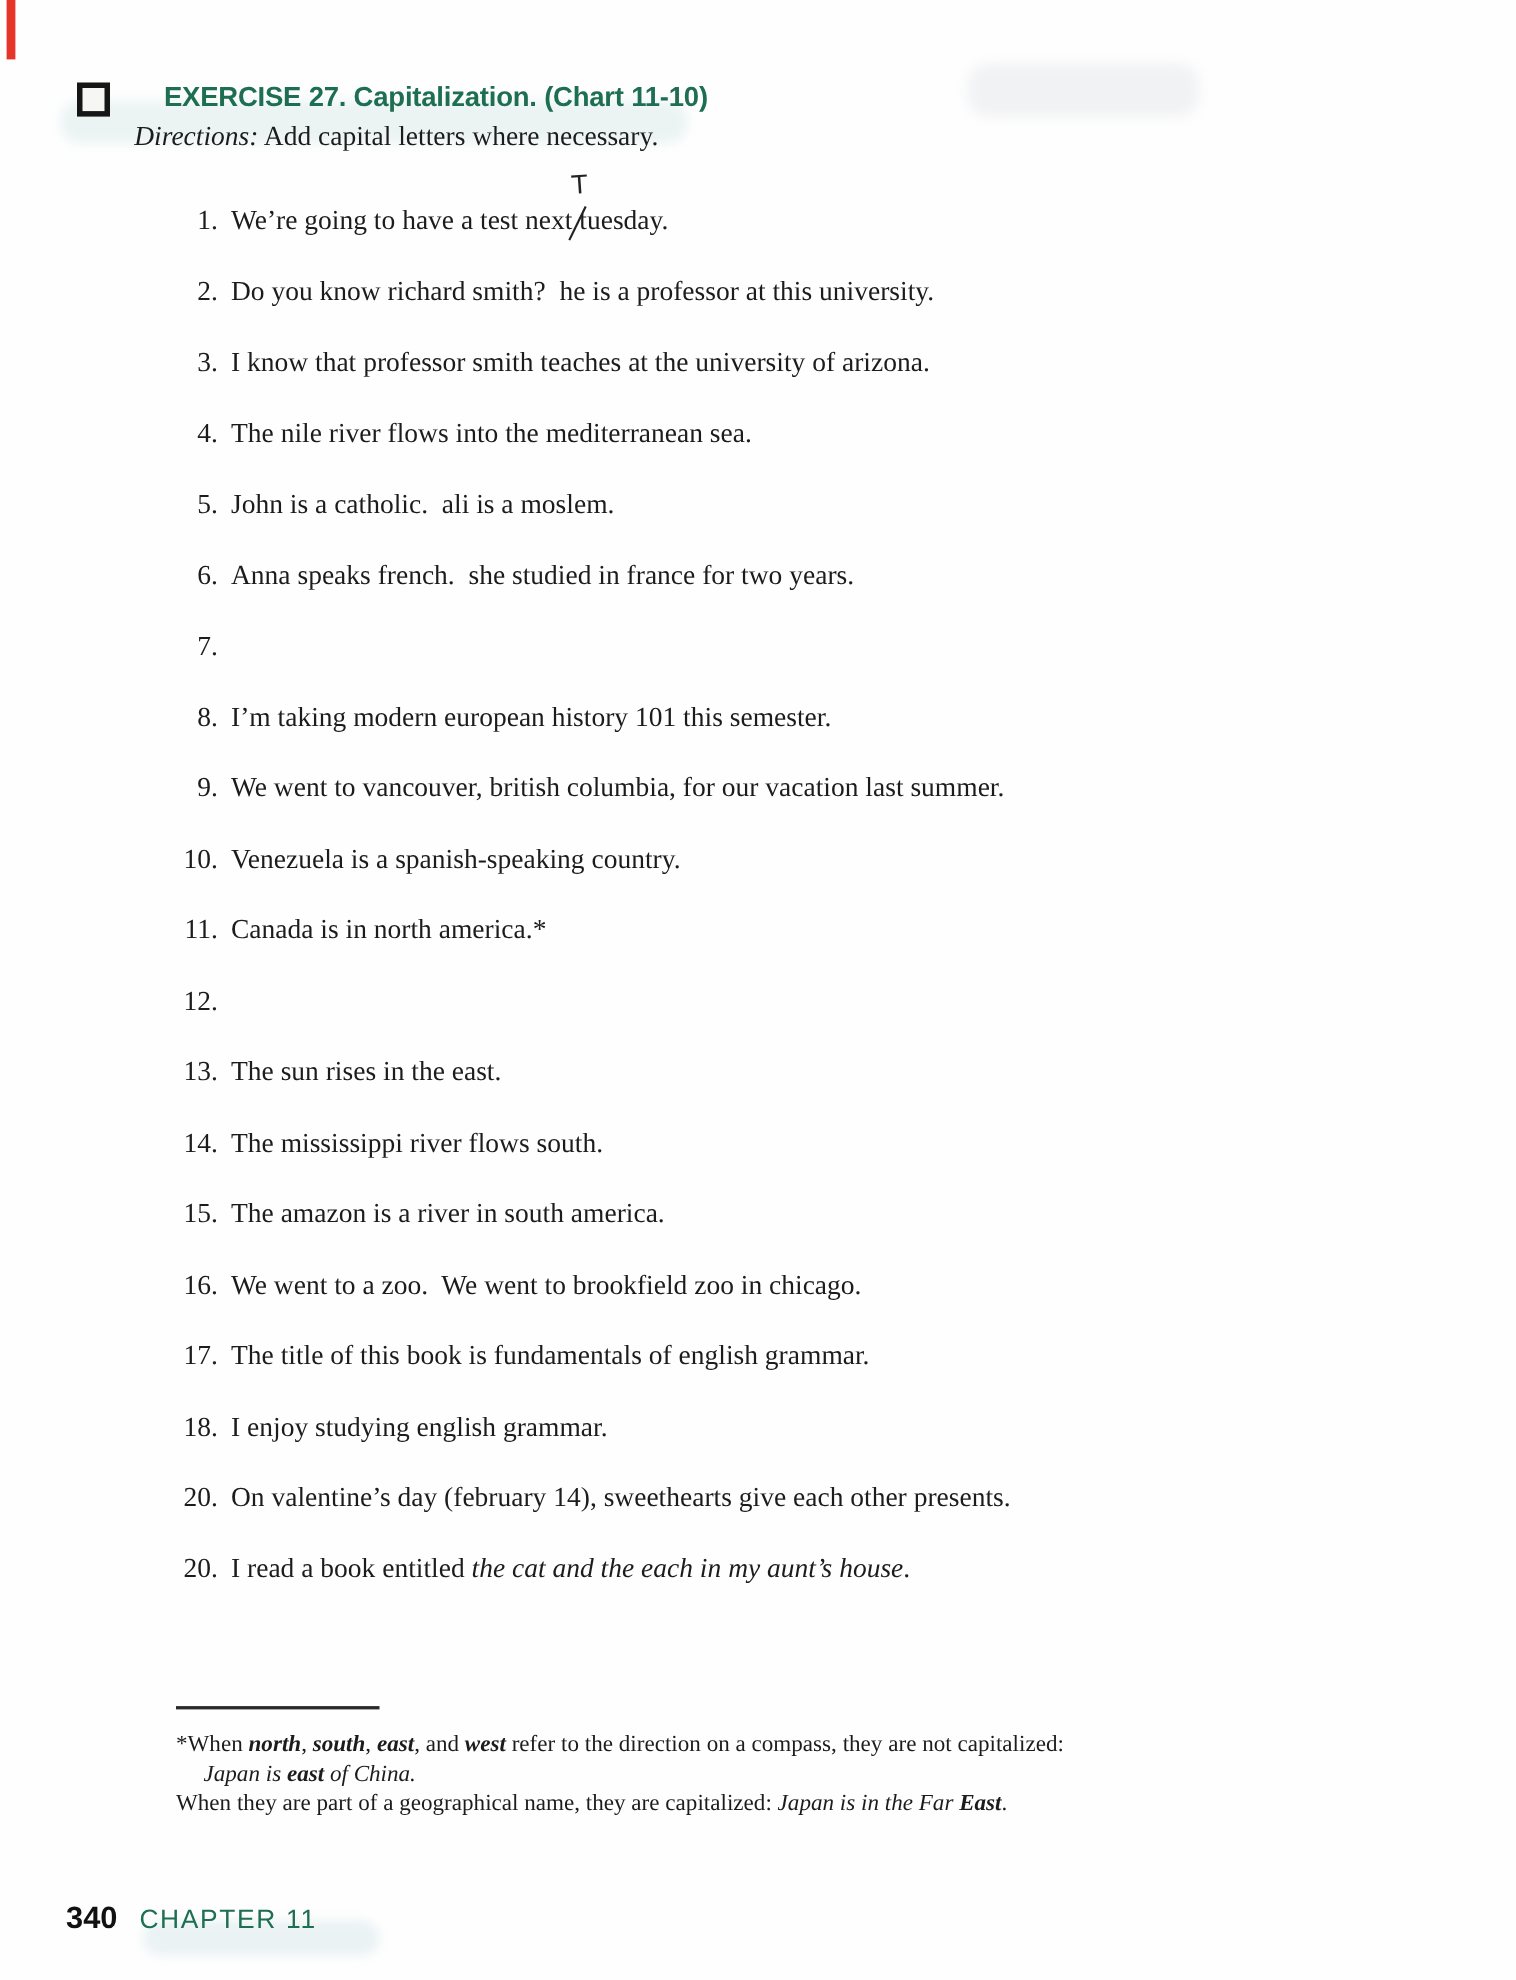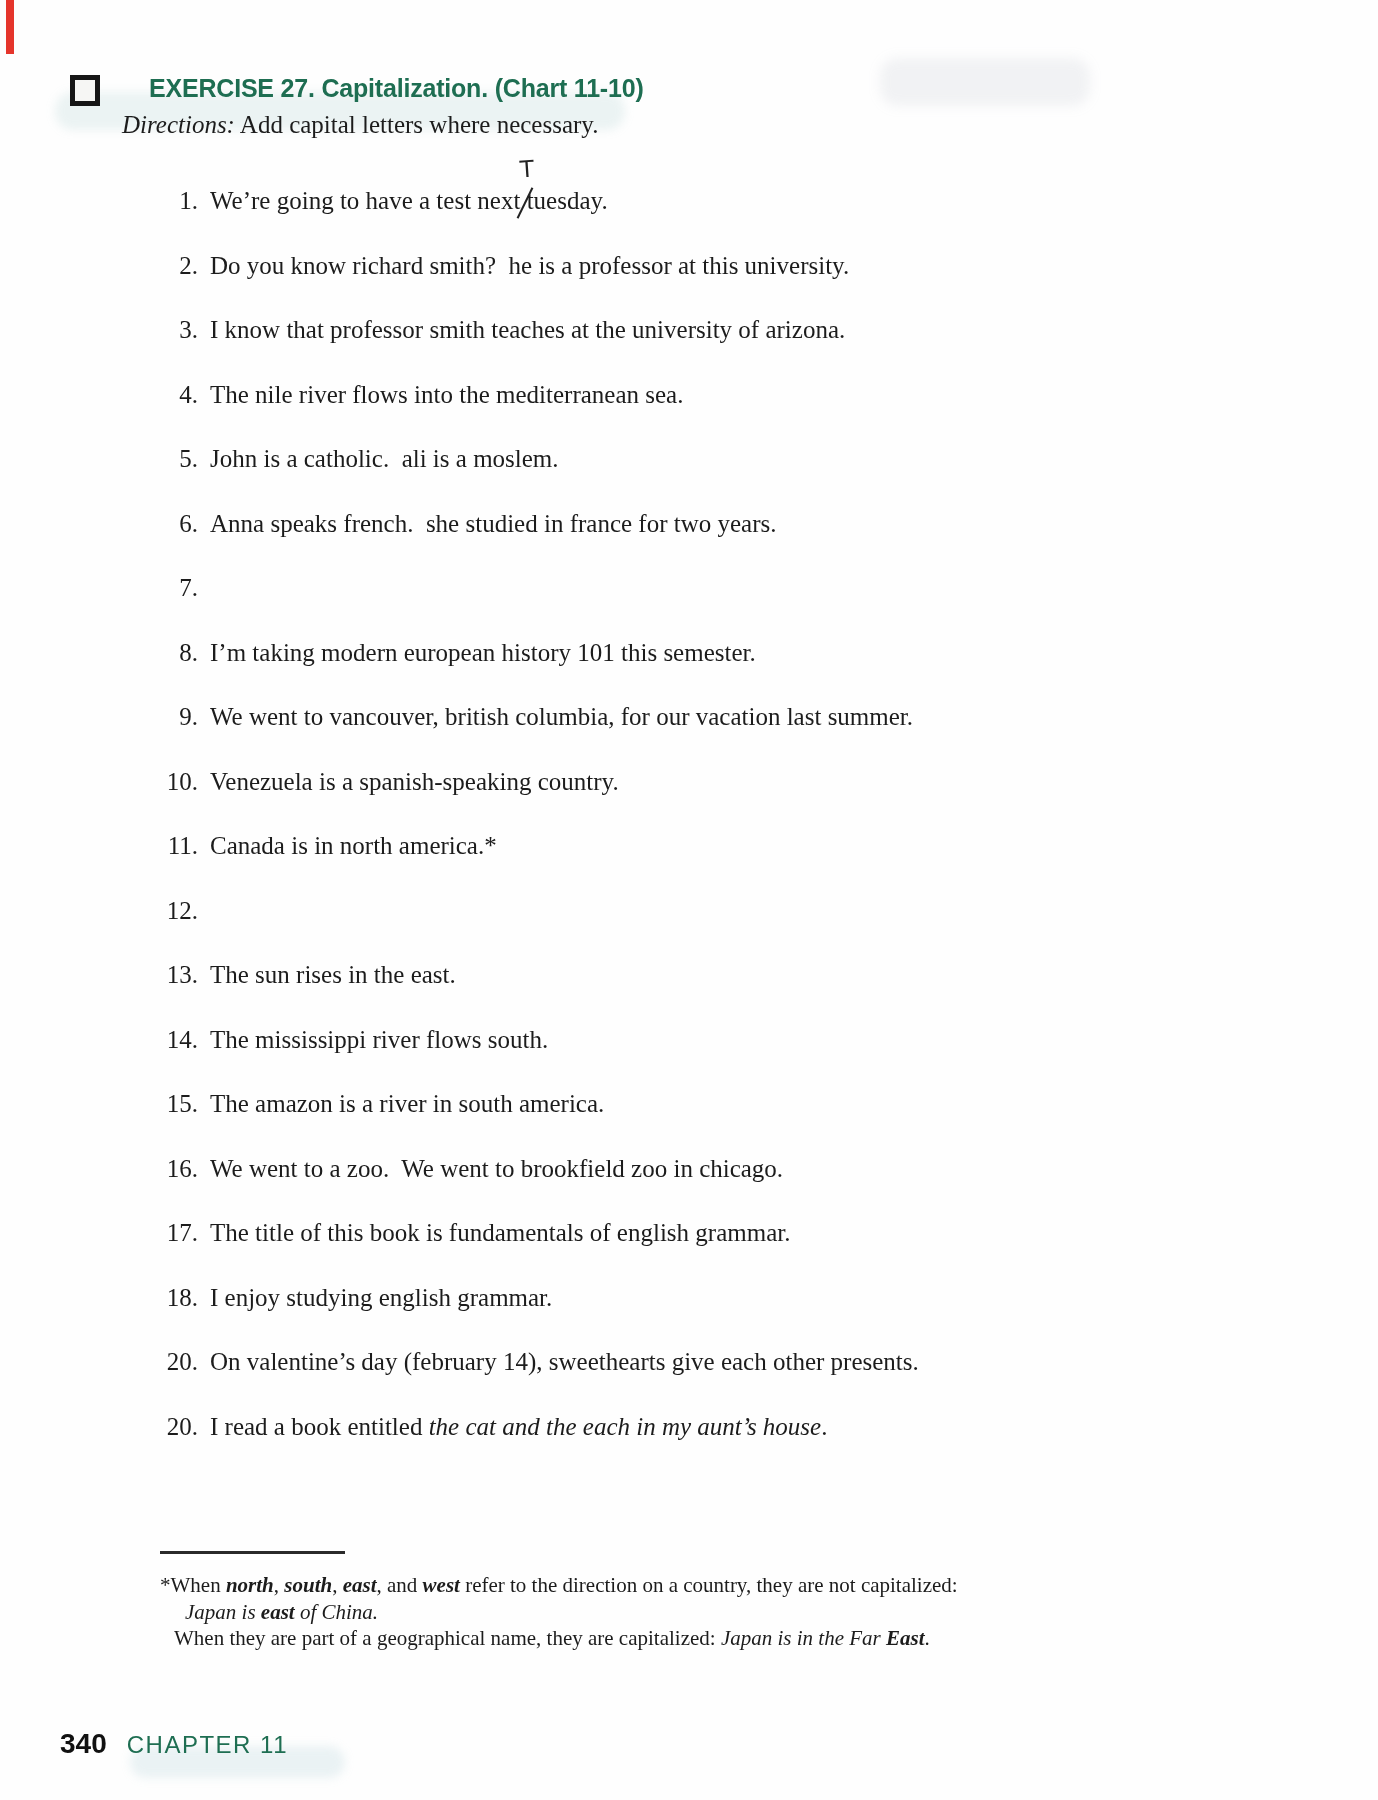--- a/index.html
+++ b/index.html
@@ -36,21 +36,21 @@
 
   
   .slash-t{position:relative;display:inline-block;}
   .slash-t::after{content:"";position:absolute;left:-3px;bottom:-4px;width:2px;height:34px;background:#222;transform:rotate(26deg);}
   .hand{position:absolute;left:-7px;top:-28px;font-family:"DejaVu Sans",sans-serif;font-size:23px;line-height:1;font-weight:400;transform:rotate(-4deg);color:#222;}
 
   
   .footnote{position:absolute;left:160px;top:1551px;width:1100px;font-size:21px;line-height:26.5px;}
   .fn-rule{width:185px;height:3px;background:#2a2a2a;margin-bottom:18px;}
   .fn-line2{margin-left:25px;}
-  .fn-line3{margin-left:14px;}
+  .fn-line3{}
   .bi{font-weight:bold;font-style:italic;}
   .fn-line{white-space:pre-wrap;}
 
   
   .footer{position:absolute;left:60px;top:1728px;display:flex;align-items:baseline;font-family:"Liberation Sans",sans-serif;text-align:center;}
   .pgnum{font-weight:bold;font-size:28px;color:#111;}
   .chapter{margin-left:20px;font-size:24px;color:var(--heading_green);letter-spacing:1.5px;}
 </style>
 </head>
 <body>
@@ -167,21 +167,21 @@
 
     <div class="item">
       <span class="num">20.</span>
       <span class="txt"><span>I read a book entitled </span><span class="it">the cat and the each in my aunt’s house</span><span>.</span></span>
     </div>
 
   </div>
 
   <div class="footnote">
     <div class="fn-rule"></div>
-    <div class="fn-line"><span>*When </span><span class="bi">north</span><span>, </span><span class="bi">south</span><span>, </span><span class="bi">east</span><span>, and </span><span class="bi">west</span><span> refer to the direction on a country, they are not capitalized:</span></div>
+    <div class="fn-line"><span>*When </span><span class="bi">north</span><span>, </span><span class="bi">south</span><span>, </span><span class="bi">east</span><span>, and </span><span class="bi">west</span><span> refer to the direction on a compass, they are not capitalized:</span></div>
     <div class="fn-line fn-line2"><span class="it">Japan is </span><span class="bi">east</span><span class="it"> of China.</span></div>
     <div class="fn-line fn-line3"><span>When they are part of a geographical name, they are capitalized: </span><span class="it">Japan is in the Far </span><span class="bi">East</span><span>.</span></div>
   </div>
 
   <div class="footer">
     <span class="pgnum">340</span>
     <span class="chapter">CHAPTER 11</span>
   </div>
 
 </div>

